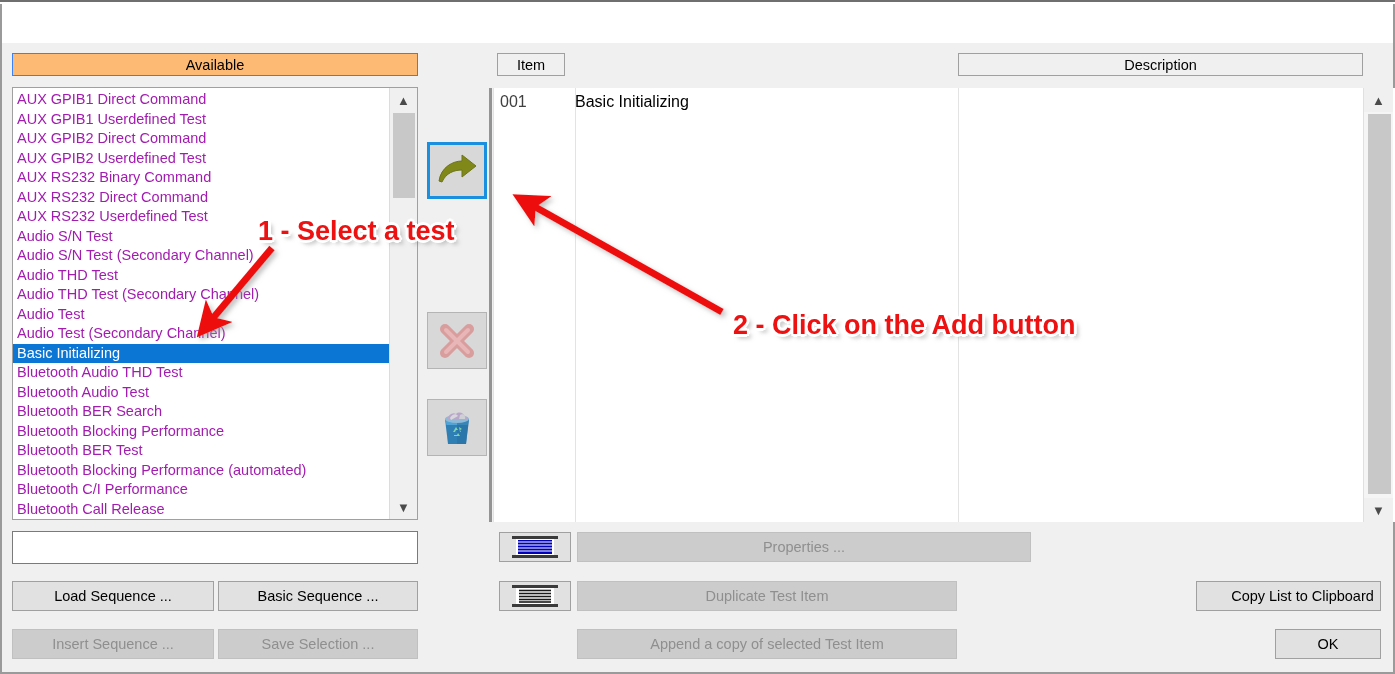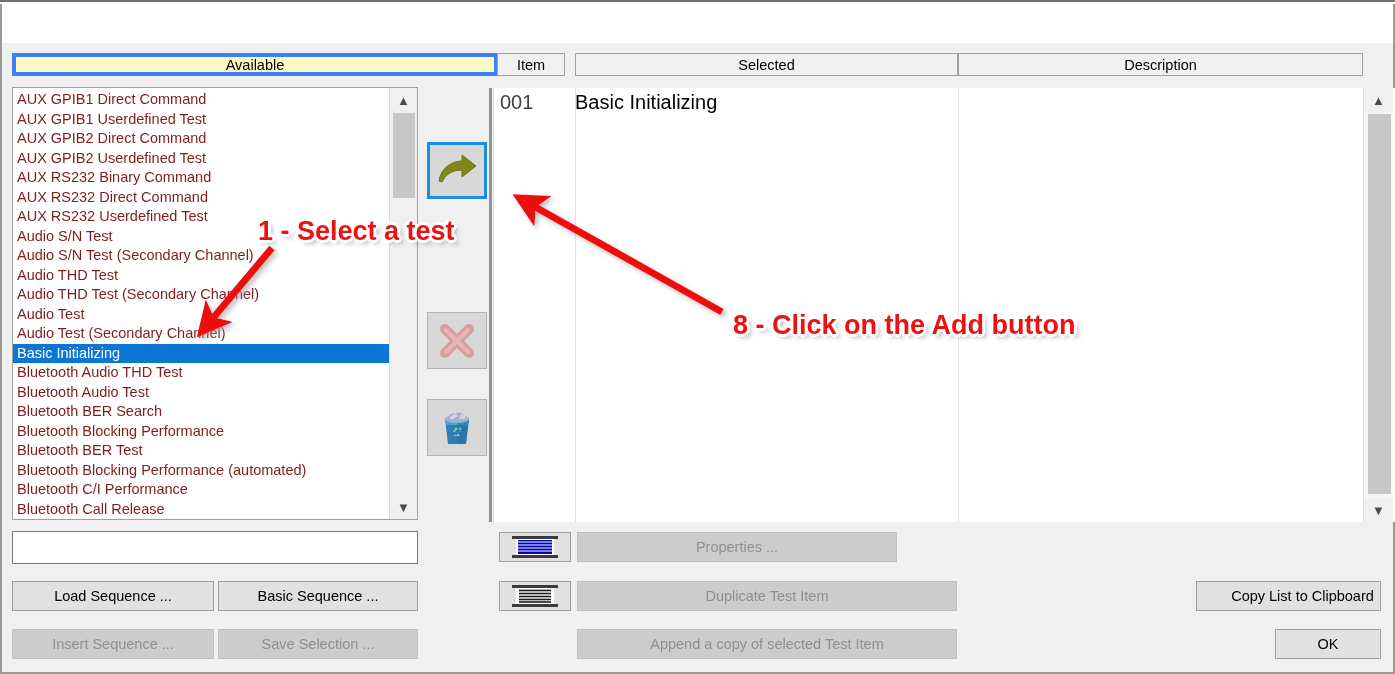--- a/index.html
+++ b/index.html
@@ -51,23 +51,23 @@
     border-left: 2px solid #9a9a9a;
     border-right: 2px solid #9a9a9a;
     border-bottom: 2px solid #9a9a9a;
     box-sizing: border-box;
   }
 
   
   .avail-header {
     position: absolute;
     left: 12px; top: 53px;
-    width: 486px; height: 23px;
-    background: #fef9c3;
-    border: 4px solid #3b82f6;
+    width: 406px; height: 23px;
+    background: #fdba74;
+    border: 1px solid #3b82f6;
     box-sizing: border-box;
     display: flex; align-items: center; justify-content: center;
     font-size: 14.5px; color: #000;
   }
 
   .avail-list {
     position: absolute;
     left: 12px; top: 87px;
     width: 406px; height: 433px;
     background: #ffffff;
@@ -78,21 +78,21 @@
   .avail-list-inner {
     position: absolute;
     left: 0; top: 2px;
     width: 376px;
     padding: 0;
   }
   .avail-item {
     height: 19.5px;
     line-height: 19.5px;
     font-size: 14.5px;
-    color: #7f1d1d;
+    color: #a21caf;
     padding-left: 4px;
     white-space: nowrap;
     overflow: hidden;
   }
   .avail-item.selected {
     background: #0b76d4;
     color: #ffffff;
   }
 
   
@@ -218,21 +218,21 @@
   }
   .grid-row {
     position: absolute;
     left: 0; top: 4px;
     height: 20px;
     width: 100%;
   }
   .cell {
     position: absolute;
     top: 0;
-    font-size: 20px;
+    font-size: 16px;
     line-height: 20px;
     color: #404040;
     white-space: nowrap;
   }
   .cell-item { left: 7px; }
   .cell-selected { left: 82px; color: #000000; }
 
   
   .sb-right {
     position: absolute;
@@ -252,21 +252,21 @@
     width: 72px; height: 30px;
     background: #e1e1e1;
     border: 1px solid #a0a0a0;
     box-sizing: border-box;
     display: flex; align-items: center; justify-content: center;
     cursor: default;
   }
   #mini-props { left: 499px; top: 532px; }
   #mini-dup   { left: 499px; top: 581px; }
 
-  #btn-props  { left: 577px; top: 532px; width: 320px; height: 30px; }
+  #btn-props  { left: 577px; top: 532px; width: 454px; height: 30px; }
   #btn-dup    { left: 577px; top: 581px; width: 380px; height: 30px; }
   #btn-append { left: 577px; top: 629px; width: 380px; height: 30px; }
   #btn-copy   { left: 1196px; top: 581px; width: 185px; height: 30px; padding-left: 28px; }
   #btn-ok     { left: 1275px; top: 629px; width: 106px; height: 30px; }
 
   
   .overlay {
     position: absolute;
     left: 0; top: 0;
     width: 1356px; height: 674px;
@@ -378,21 +378,20 @@
         <path d="M17 24 l3 -5 l2 3 l-2 0 l-1 2 z"></path>
         <path d="M24 24 l-1 -5 l3 2 l-2 1 l1 2 z"></path>
         <path d="M18 28 l6 0 l-2 -3 l-1 2 l-3 0 z"></path>
       </g>
     </svg>
   </div>
 
   <div class="pane-sep"></div>
 
   <div class="grid-head" id="head-item">Item</div>
-  <div class="grid-head" id="head-selected">Selected</div>
   <div class="grid-head" id="head-desc">Description</div>
 
   <div class="grid-body">
     <div class="grid-colline" style="left:0px;"></div>
     <div class="grid-colline" style="left:82px;"></div>
     <div class="grid-colline" style="left:465px;"></div>
 
     <div class="grid-row">
       <span class="cell cell-item">001</span>
       <span class="cell cell-selected">Basic Initializing</span>
@@ -451,16 +450,16 @@
           <path d="M0,0 L5,2.5 L0,5 L1.2,2.5 Z" fill="#ee1111"></path>
         </marker>
       </defs>
       <g filter="url(#sh)">
         <line x1="272" y1="248" x2="203" y2="330" stroke="#ee1111" stroke-width="7" marker-end="url(#ah)"></line>
         <line x1="722" y1="312" x2="521" y2="199" stroke="#ee1111" stroke-width="7" marker-end="url(#ah)"></line>
       </g>
     </svg>
 
     <div class="annot-text" id="annot-1">1 - Select a test</div>
-    <div class="annot-text" id="annot-2">8 - Click on the Add button</div>
+    <div class="annot-text" id="annot-2">2 - Click on the Add button</div>
   </div>
 
 </div>
 
 </body></html>

